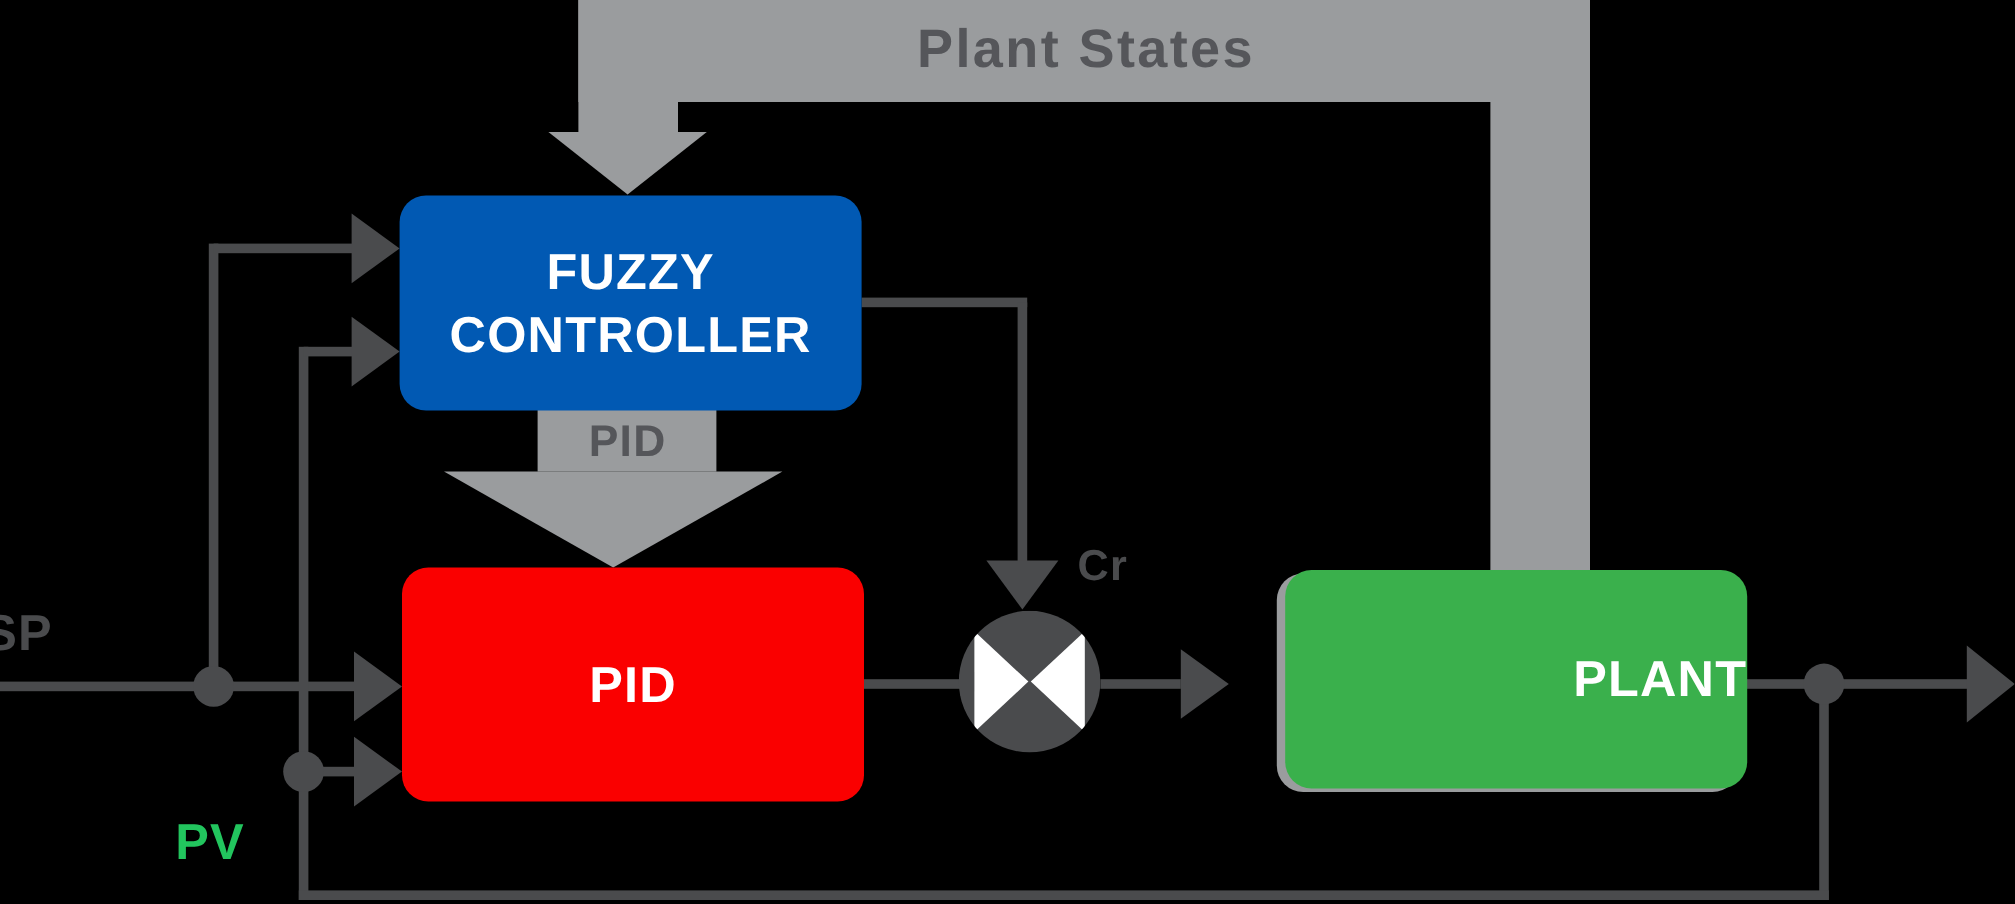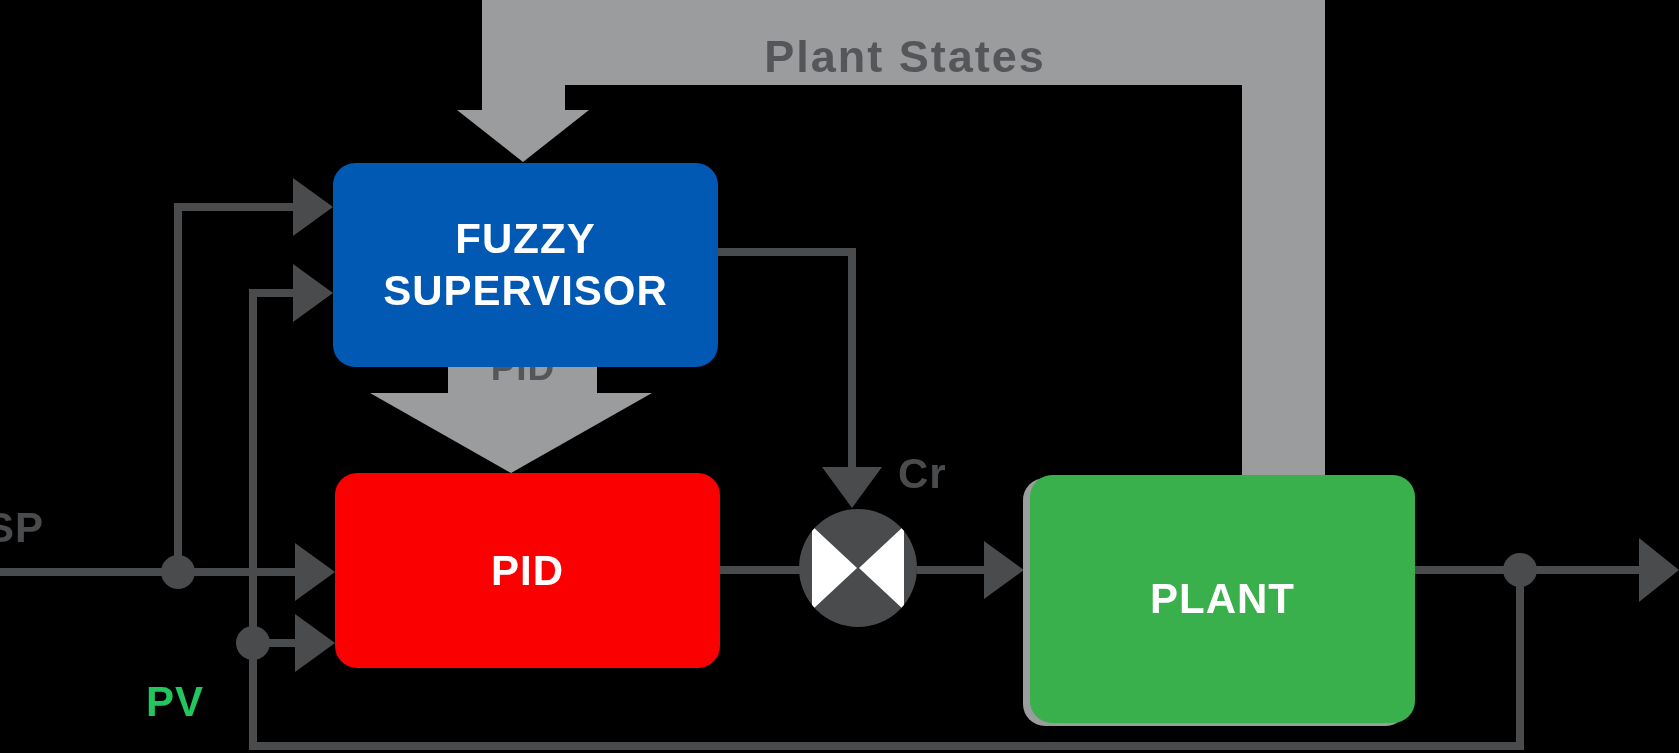--- a/index.html
+++ b/index.html
@@ -20,29 +20,29 @@
   .arr-right-big{border-top:32px solid transparent;border-bottom:32px solid transparent;border-left:40px solid #4a4b4d;}
   .arr-down-dark{border-left:30px solid transparent;border-right:30px solid transparent;border-top:41px solid #4a4b4d;}
   .arr-down-band{border-left:66px solid transparent;border-right:66px solid transparent;border-top:52px solid #9a9c9e;}
   .arr-down-gains{border-left:141px solid transparent;border-right:141px solid transparent;border-top:80px solid #9a9c9e;}
   
   .block{
     position:absolute;border-radius:22px;display:flex;flex-direction:column;
     align-items:center;justify-content:center;color:#fff;font-weight:bold;
     font-size:42px;line-height:52px;letter-spacing:1px;text-align:center;
   }
-  .b-fuzzy{left:333px;top:163px;width:385px;height:204px;background:#0159b3;}
+  .b-fuzzy{left:333px;top:163px;width:385px;height:179px;background:#0159b3;}
   .b-pid{left:335px;top:473px;width:385px;height:195px;background:#fa0000;}
-  .b-plant{left:1030px;top:475px;width:385px;height:248px;background:#3ab04c;box-shadow:-7px 3px 0 0 #9a9c9e;}
+  .b-plant{left:1071px;top:475px;width:385px;height:182px;background:#3ab04c;box-shadow:-7px 3px 0 0 #9a9c9e;align-items:flex-end;}
   
   .lbl{position:absolute;font-weight:bold;letter-spacing:1px;}
-  .lbl-plant-states{left:705px;top:28px;width:400px;height:58px;display:flex;align-items:center;justify-content:center;font-size:45px;color:#55565a;letter-spacing:2px;}
+  .lbl-plant-states{left:705px;top:12px;width:400px;height:58px;display:flex;align-items:center;justify-content:center;font-size:45px;color:#55565a;letter-spacing:2px;}
   .lbl-ff{left:748px;top:168px;width:340px;font-size:42px;color:#434447;}
   .lbl-gains{left:398px;top:346px;width:250px;text-align:center;font-size:37px;line-height:44px;color:#55565a;}
-  .lbl-cr{left:898px;top:450px;font-size:42px;color:#4a4b4d;}
+  .lbl-cr{left:898px;top:450px;font-size:36px;color:#4a4b4d;}
   .lbl-sp{left:-14px;top:504px;font-size:42px;color:#4a4b4d;}
   .lbl-pv{left:146px;top:678px;font-size:42px;color:#22c55e;}
 </style>
 </head>
 <body>
 
 <div id="stage">
 
   <div class="band" style="left:482px;top:0;width:843px;height:85px;"></div>
   <div class="band" style="left:1242px;top:85px;width:83px;height:390px;"></div>
@@ -94,21 +94,21 @@
       </clipPath>
     <circle r="59" fill="#4a4b4d"></circle>
     <g clip-path="url(#cc)" fill="#ffffff">
       <polygon points="-46,-42 -1,0 -46,42"></polygon>
       <polygon points="46,-42 1,0 46,42"></polygon>
     </g>
   </svg>
 
   <div class="block b-fuzzy">
     <div>FUZZY</div>
-    <div>SUPERVISOR</div>
+    <div>CONTROLLER</div>
   </div>
 
   <div class="block b-pid">
     <div>PID</div>
   </div>
 
   <div class="block b-plant">
     <div>PLANT</div>
   </div>
 

